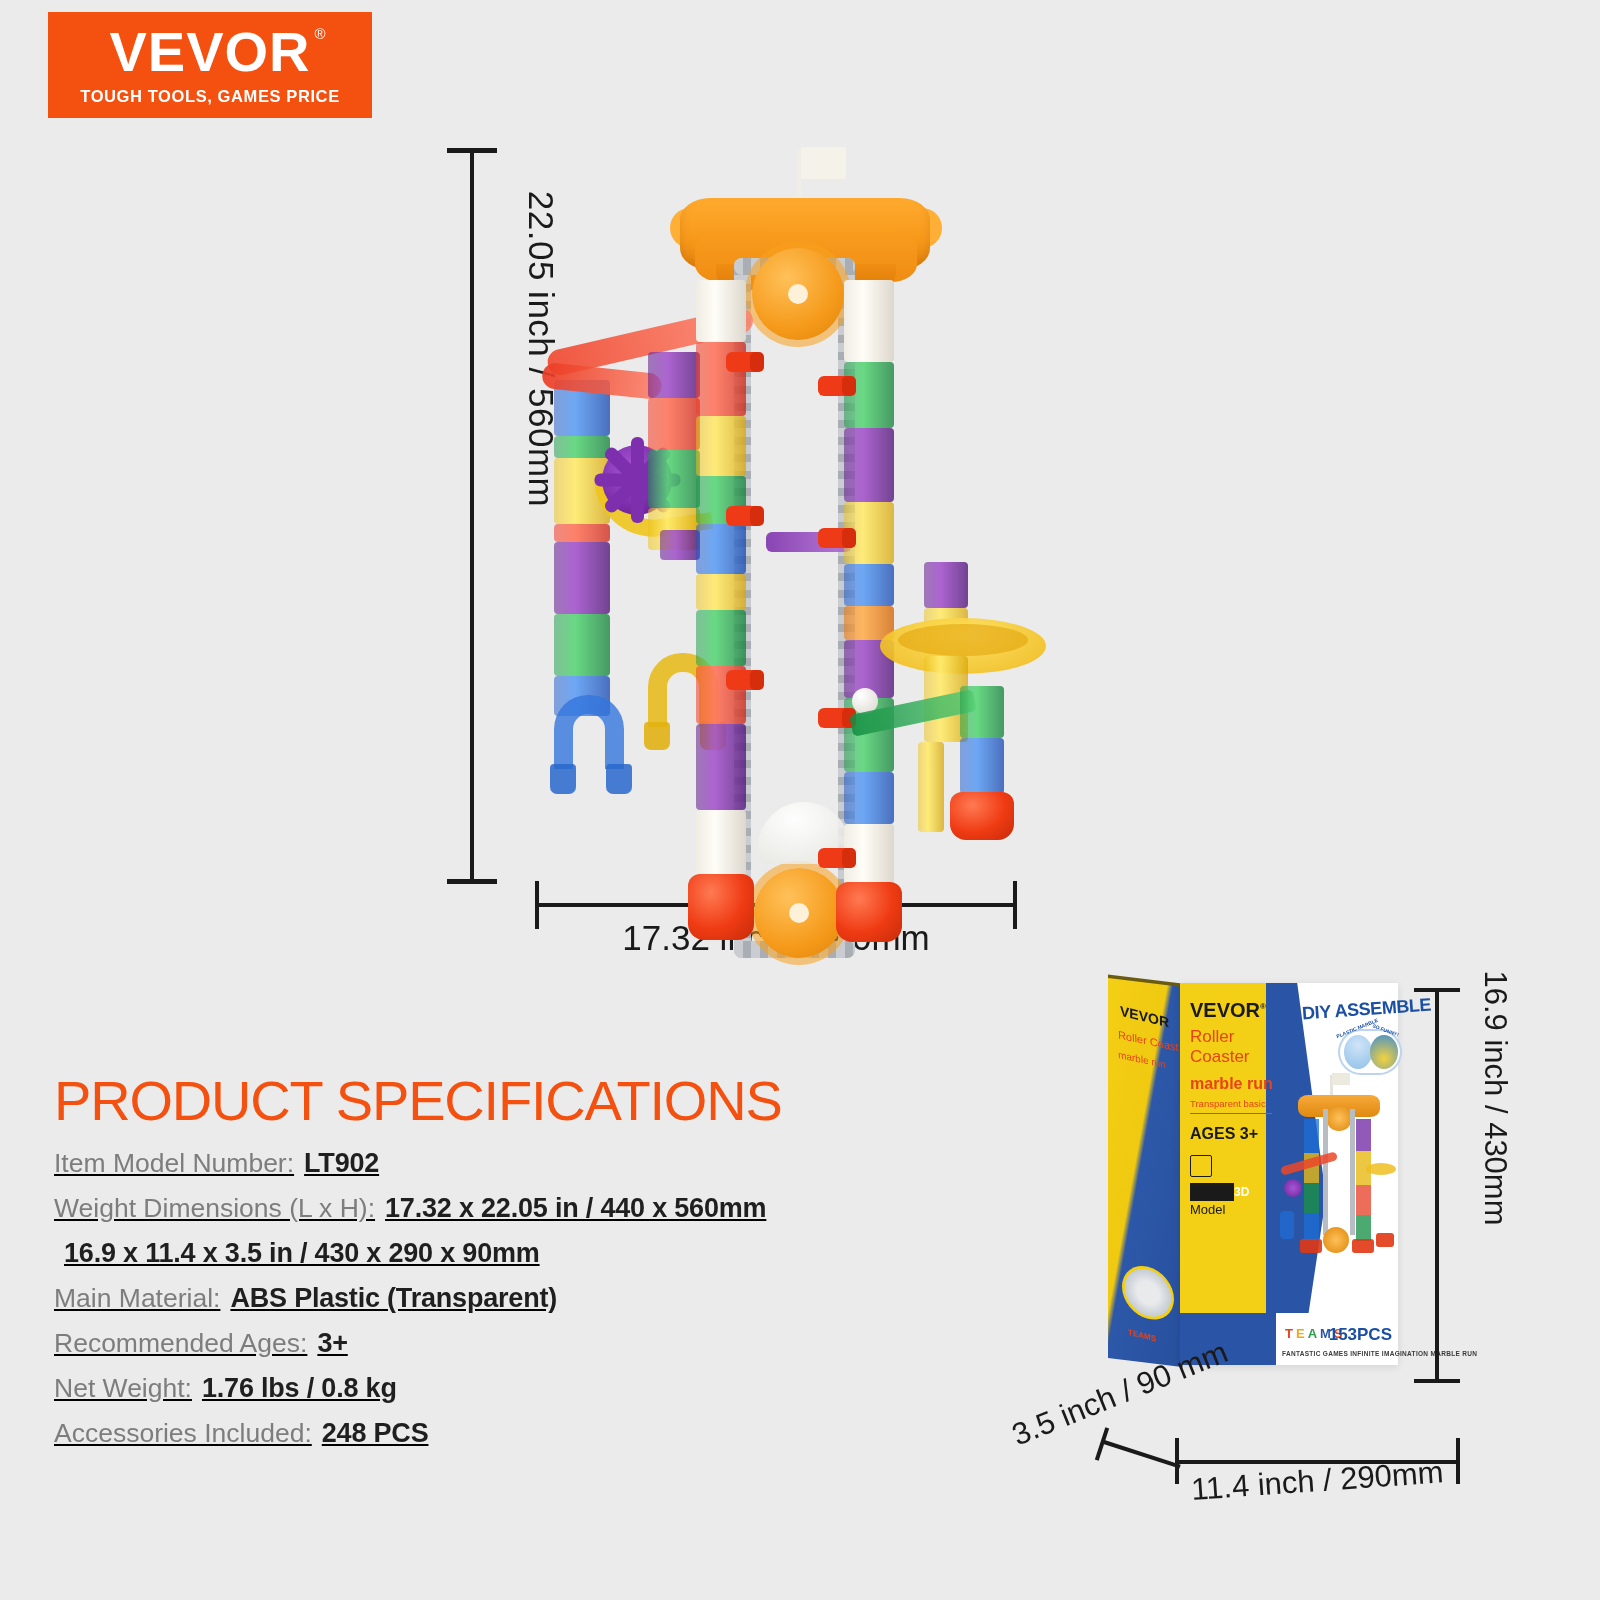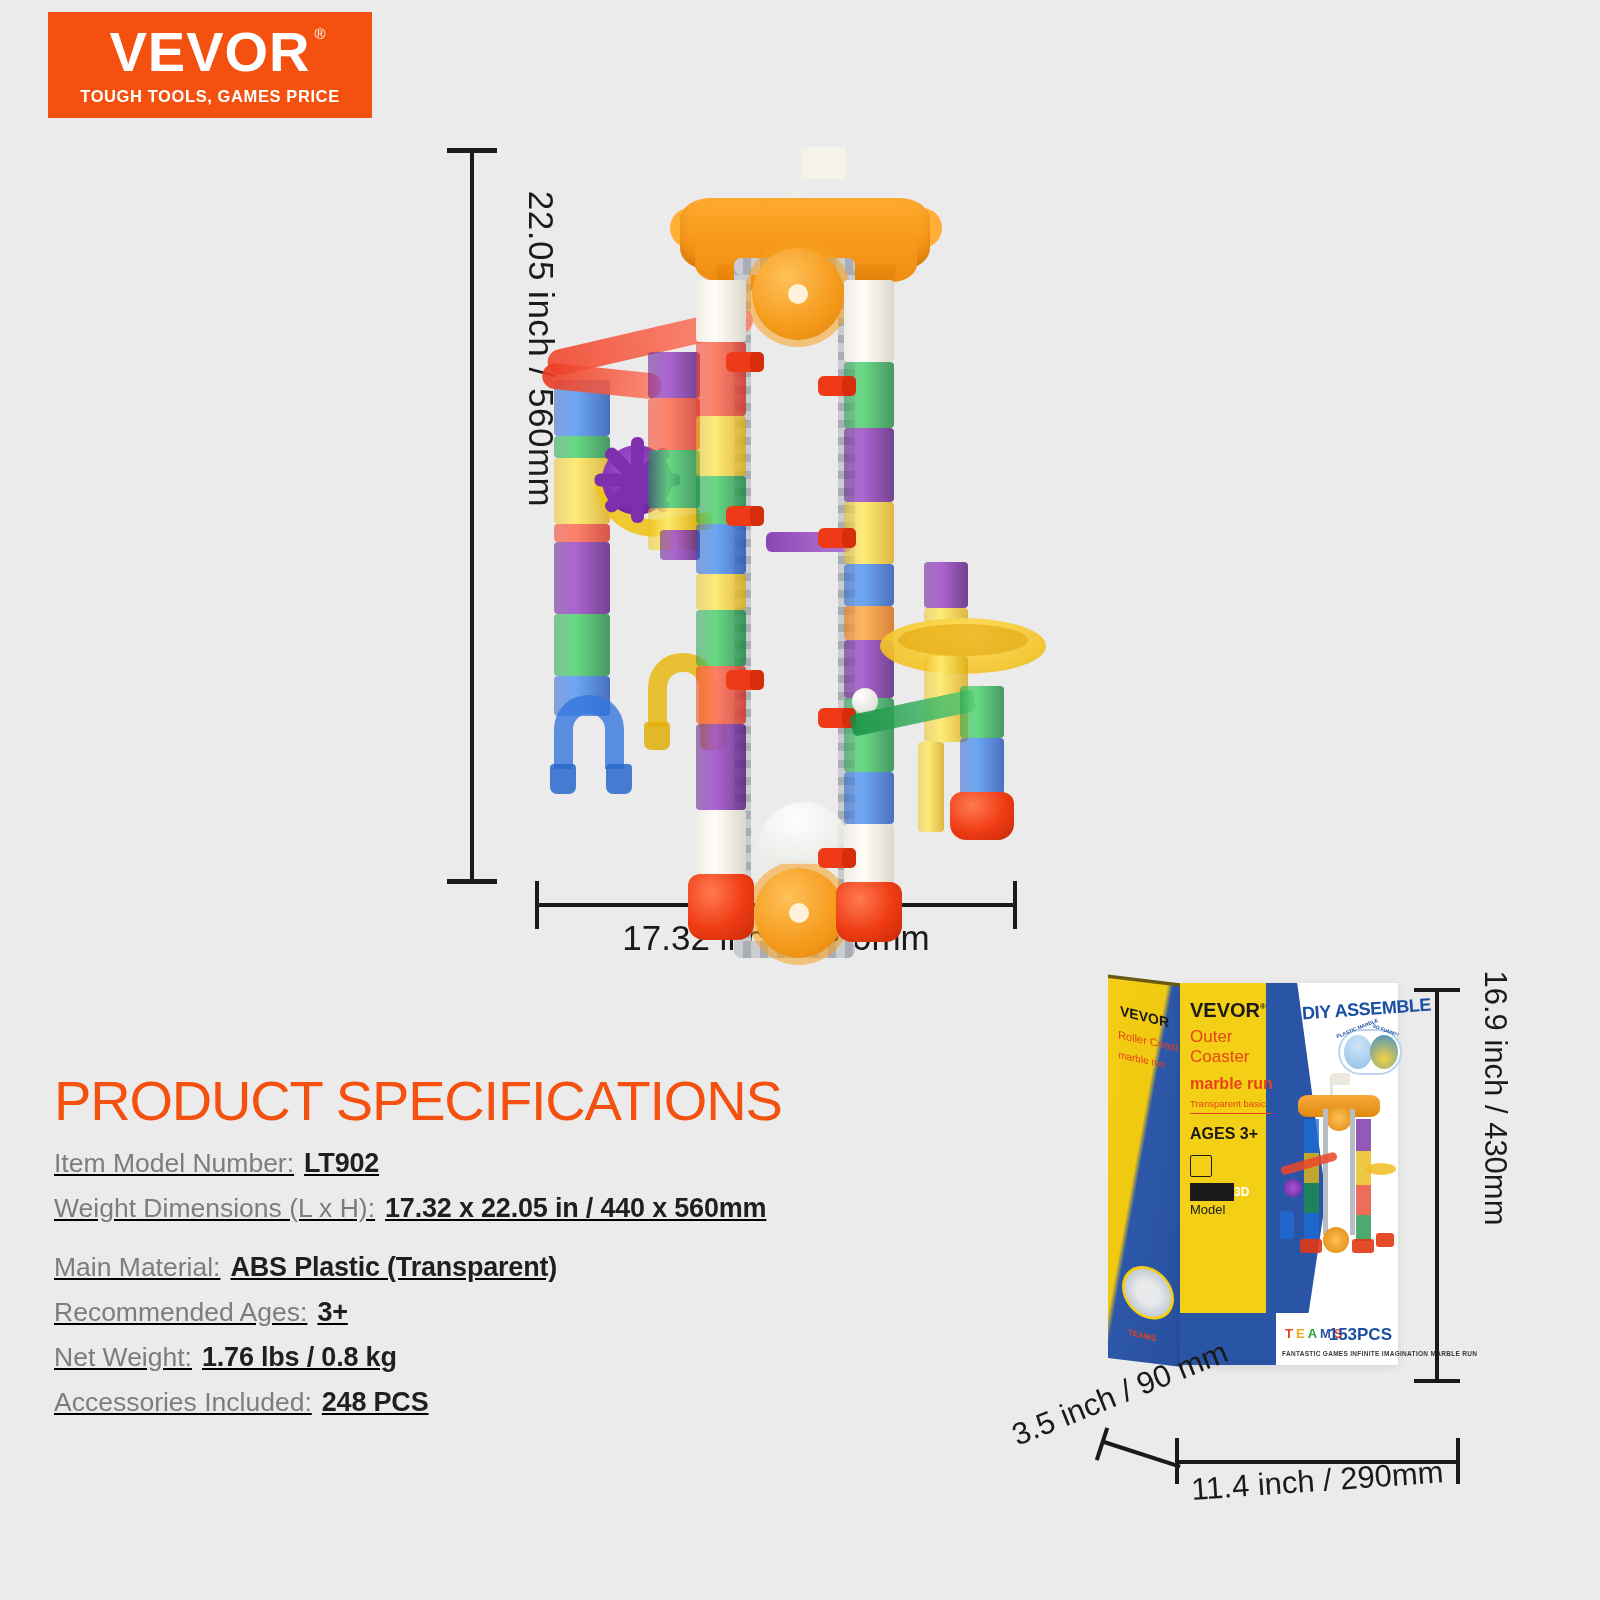--- a/index.html
+++ b/index.html
@@ -521,21 +521,21 @@
   </div>
 
   <div class="pp box-face">
     <div class="pp face-yellow"></div>
     <div class="pp face-blue-swoosh"></div>
     <div class="pp face-bottom-blue"></div>
     <div class="pp face-white-bottom"></div>
 
     <div class="pp pk-vevor"><span>VEVOR</span><sup>®</sup></div>
     <div class="pp pk-roller">
-      <div>Outer</div>
+      <div>Roller</div>
       <div>Coaster</div>
     </div>
     <div class="pp pk-marble">marble run</div>
     <div class="pp pk-transp">Transparent basic</div>
     <div class="pp pk-hr"></div>
     <div class="pp pk-ages">AGES 3+</div>
     <div class="pp pk-ce"></div>
     <div class="pp pk-3d">3D</div>
     <div class="pp pk-3dl">Model</div>
 
@@ -595,20 +595,21 @@
 <div class="spec-list">
     <div class="spec-row">
       <span class="spec-label">Item Model Number:</span>
       <span class="spec-value">LT902</span>
     </div>
     <div class="spec-row">
       <span class="spec-label">Weight Dimensions (L x H):</span>
       <span class="spec-value">17.32 x 22.05 in / 440 x 560mm</span>
     </div>
     <div class="spec-row">
+      <span class="spec-value">16.9 x 11.4 x 3.5 in / 430 x 290 x 90mm</span>
     </div>
     <div class="spec-row">
       <span class="spec-label">Main Material:</span>
       <span class="spec-value">ABS Plastic (Transparent)</span>
     </div>
     <div class="spec-row">
       <span class="spec-label">Recommended Ages:</span>
       <span class="spec-value">3+</span>
     </div>
     <div class="spec-row">

